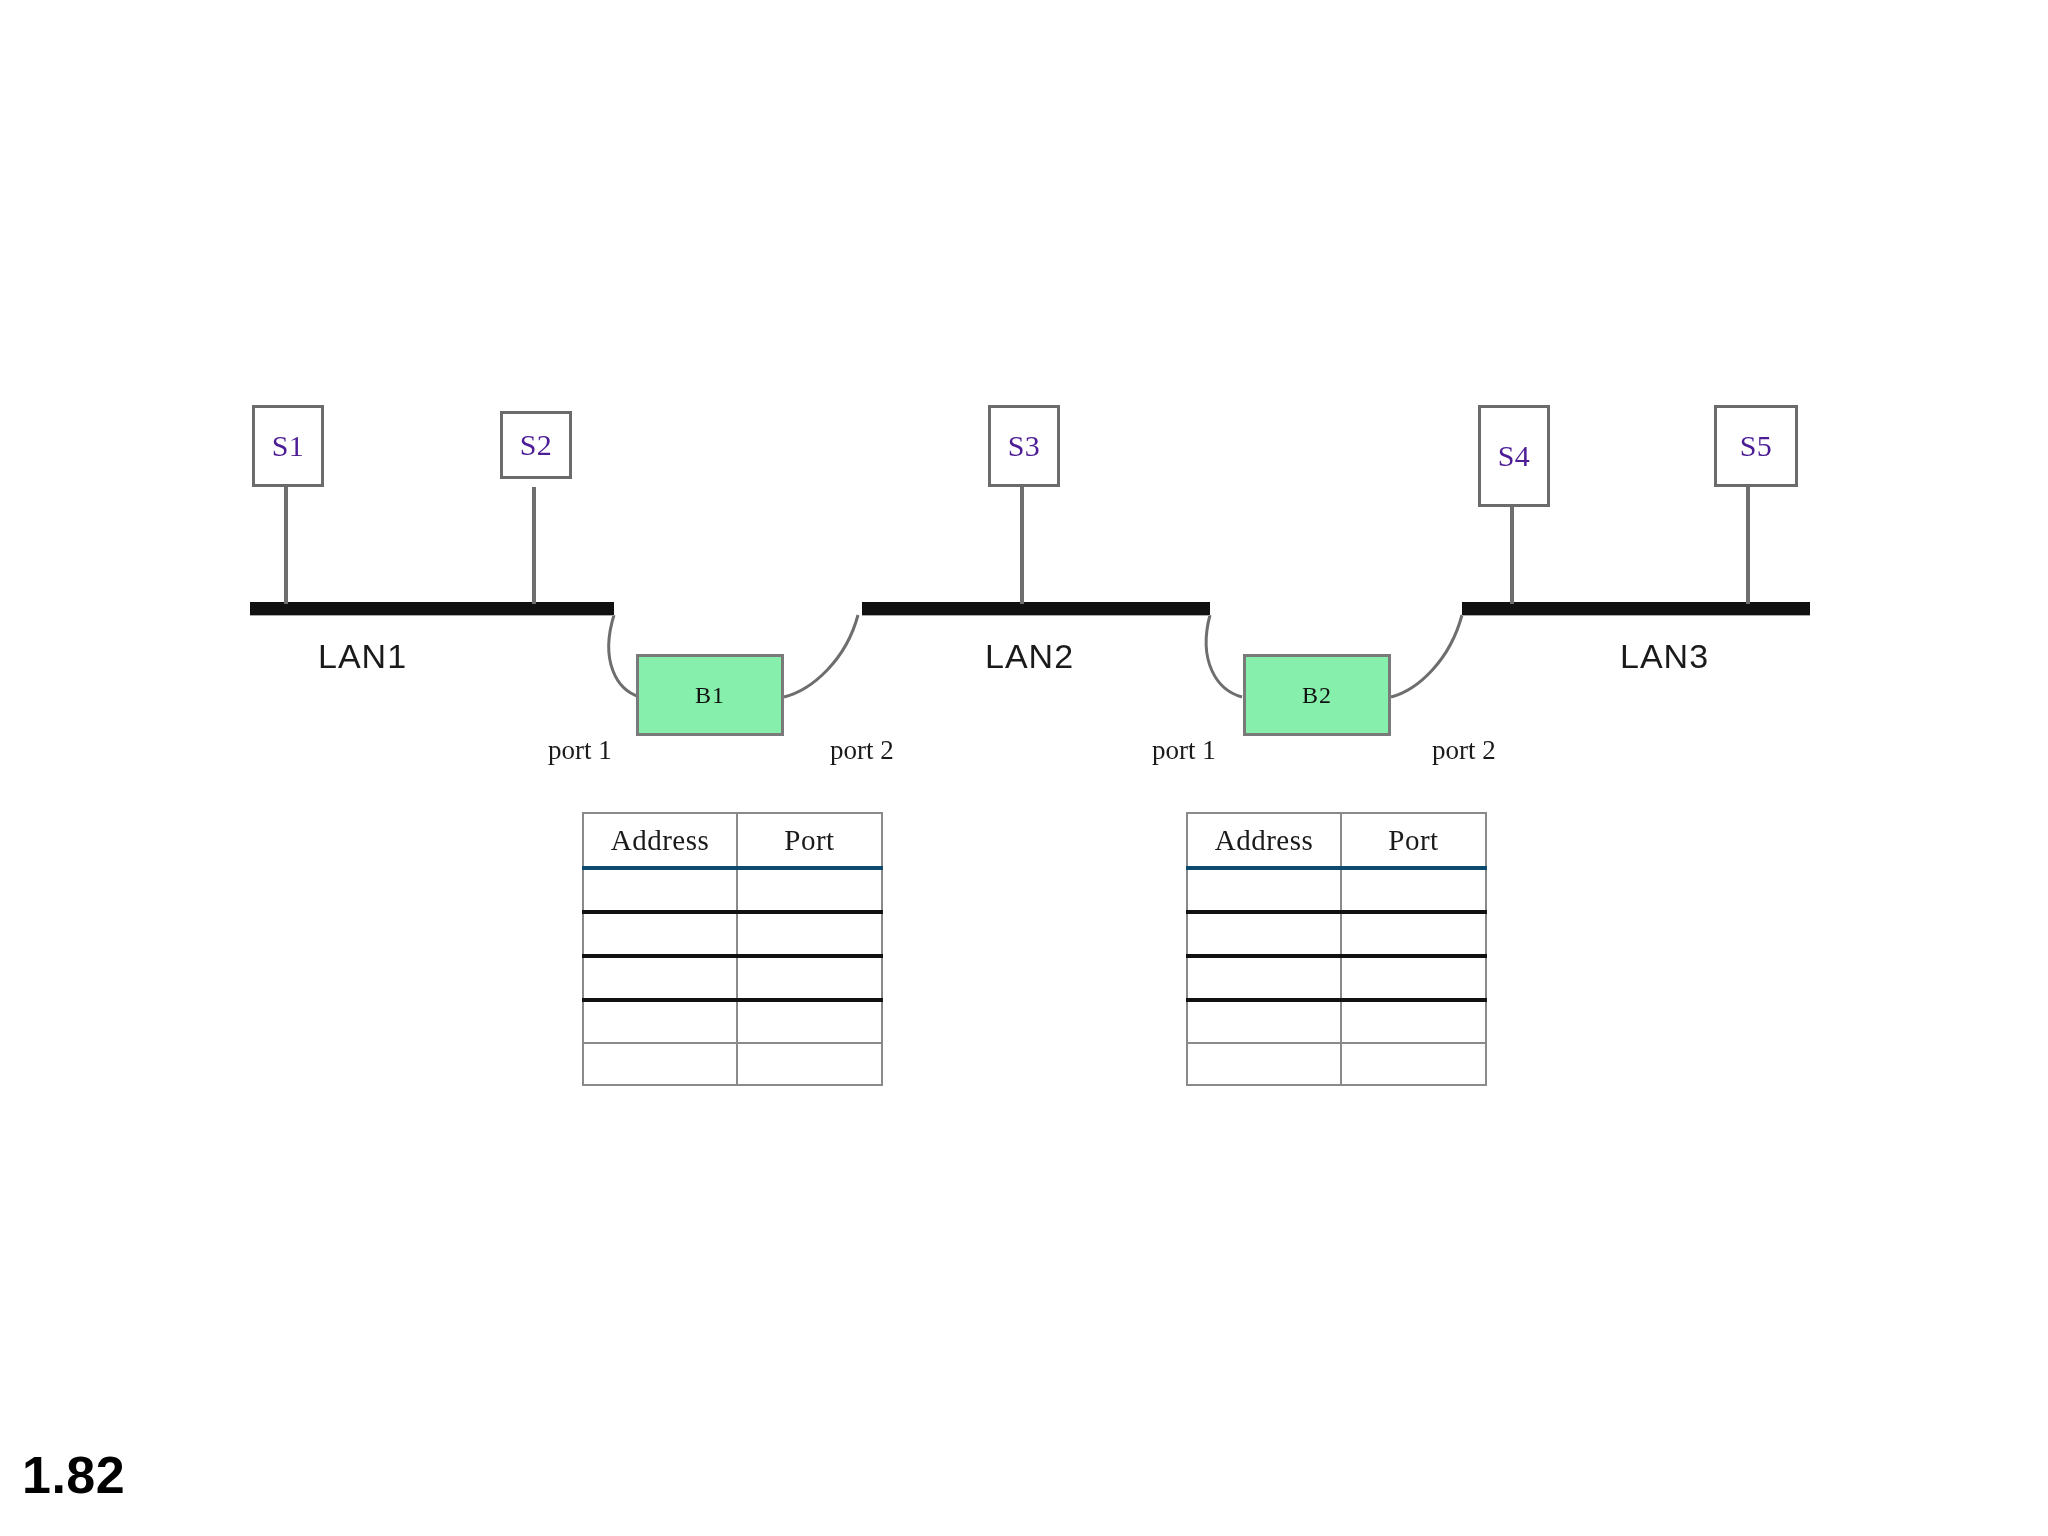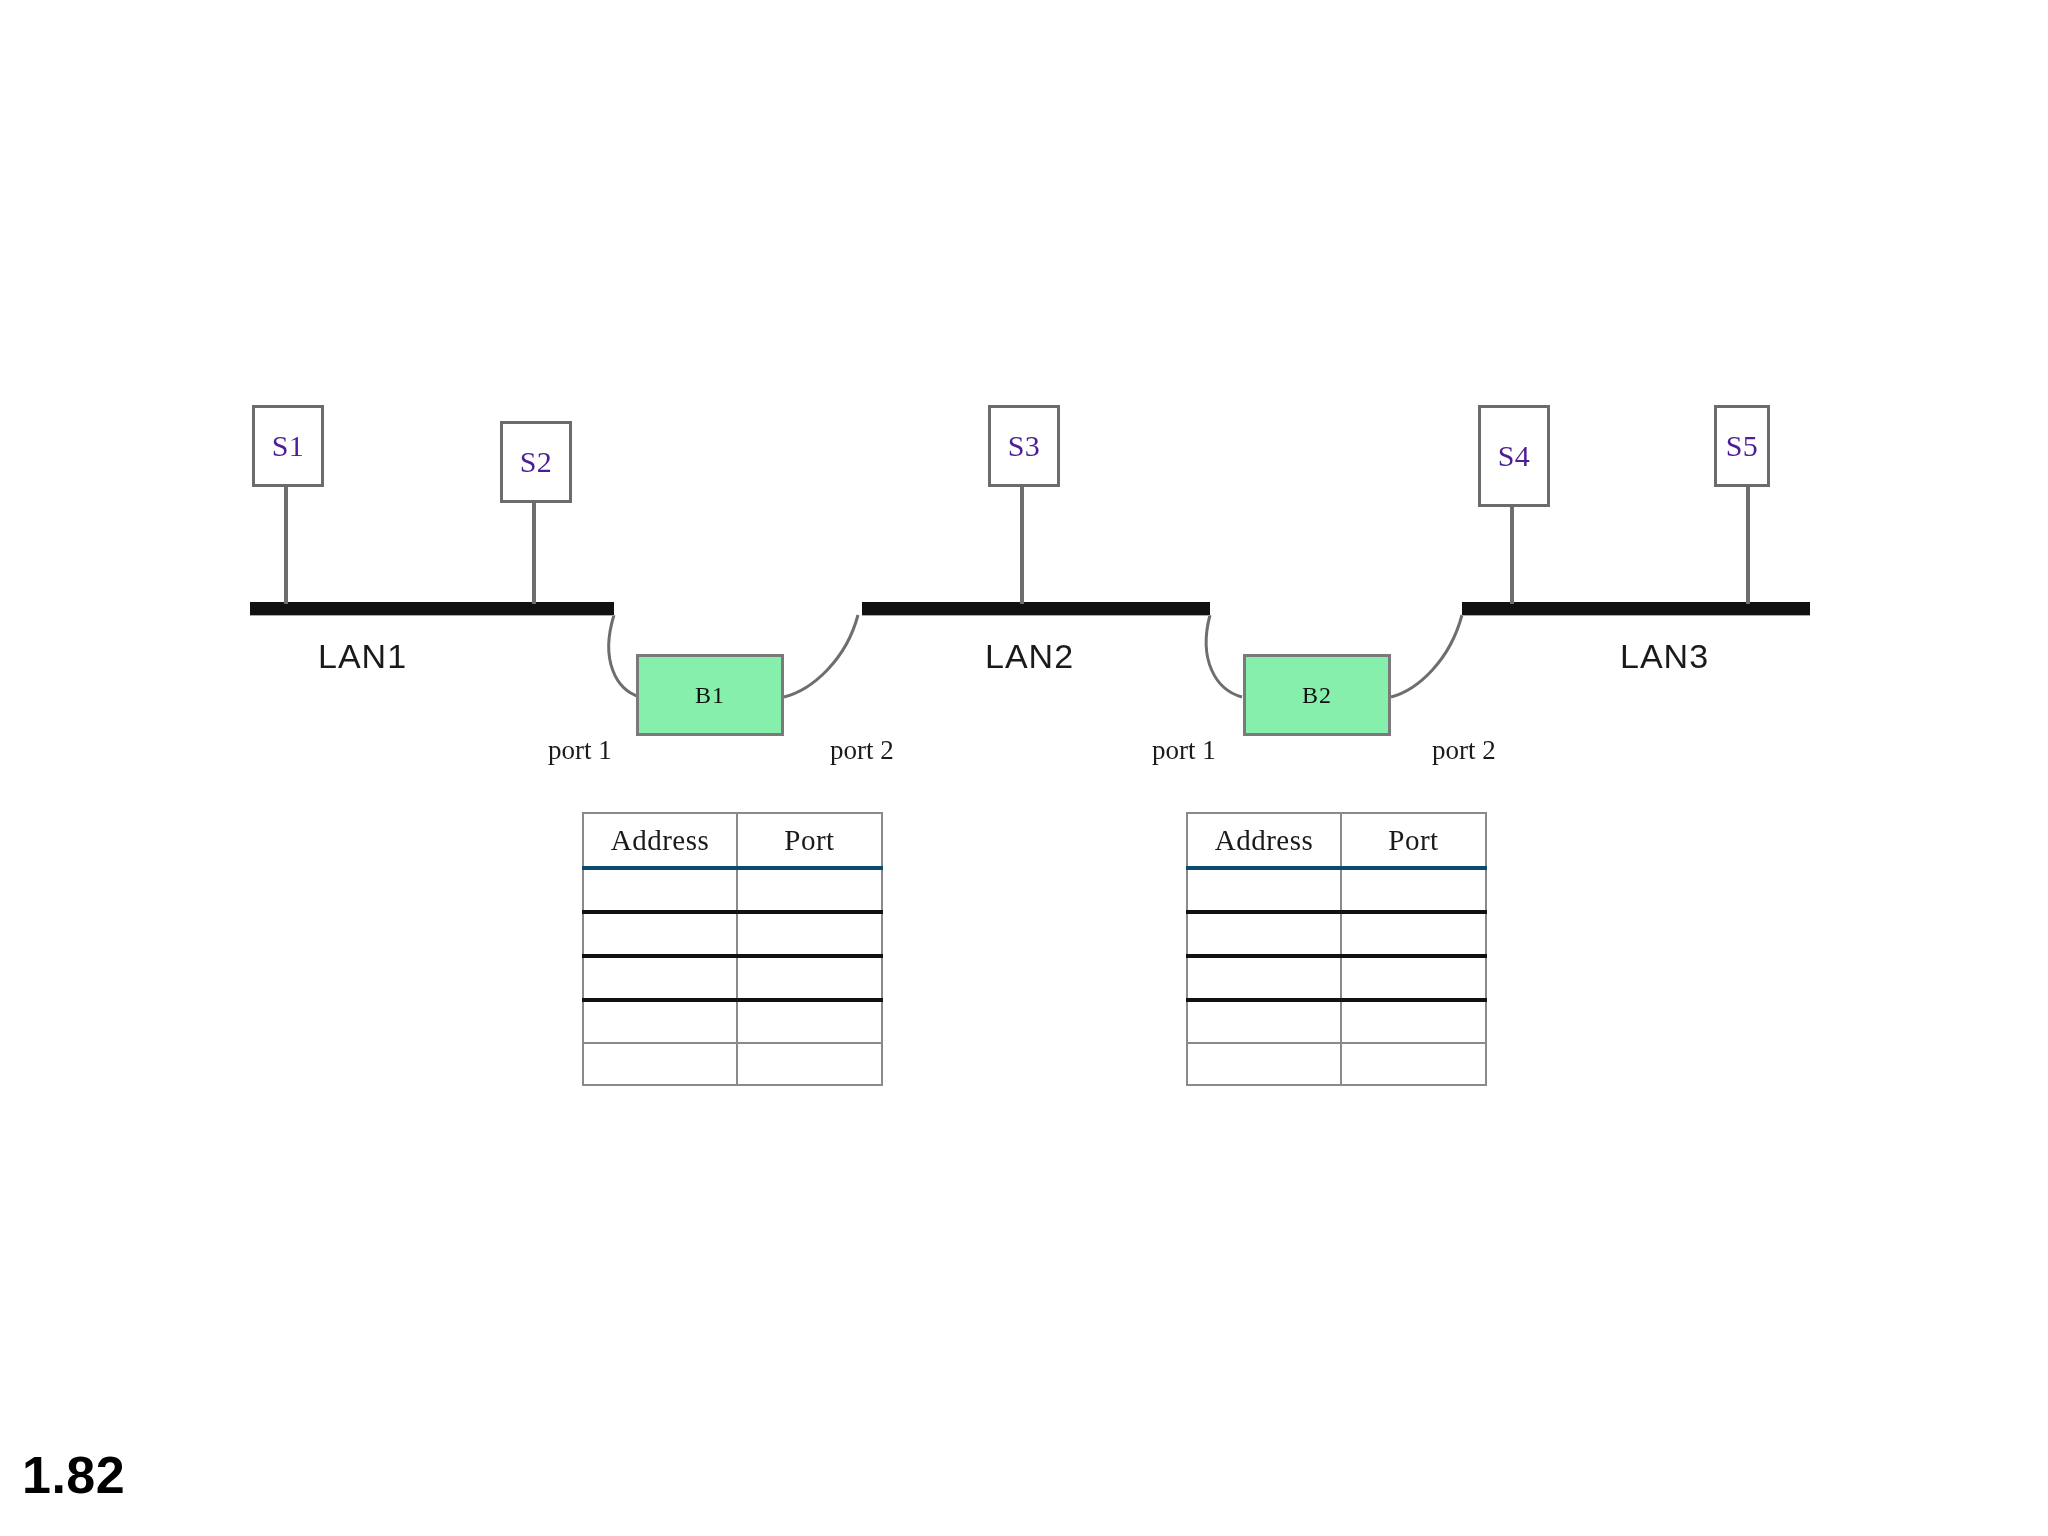--- a/index.html
+++ b/index.html
@@ -163,24 +163,24 @@
       <div class="bus" style="left: 862px; top: 602px; width: 348px;"></div>
       <div class="lan-label" style="left: 985px; top: 637px;">LAN2</div>
       <div class="bus" style="left: 1462px; top: 602px; width: 348px;"></div>
       <div class="lan-label" style="left: 1620px; top: 637px;">LAN3</div>
       <div class="riser" style="left: 284px; top: 487px; height: 117px;"></div>
       <div class="riser" style="left: 532px; top: 487px; height: 117px;"></div>
       <div class="riser" style="left: 1020px; top: 487px; height: 117px;"></div>
       <div class="riser" style="left: 1510px; top: 487px; height: 117px;"></div>
       <div class="riser" style="left: 1746px; top: 487px; height: 117px;"></div>
       <div class="station" style="left: 252px; top: 405px; width: 72px; height: 82px;">S1</div>
-      <div class="station" style="left: 500px; top: 421px; width: 72px; height: 82px;">S2</div>
+      <div class="station" style="left: 500px; top: 411px; width: 72px; height: 68px;">S2</div>
       <div class="station" style="left: 988px; top: 405px; width: 72px; height: 82px;">S3</div>
       <div class="station" style="left: 1478px; top: 405px; width: 72px; height: 102px;">S4</div>
-      <div class="station" style="left: 1714px; top: 405px; width: 56px; height: 82px;">S5</div>
+      <div class="station" style="left: 1714px; top: 405px; width: 84px; height: 82px;">S5</div>
       <div class="bridge" style="left: 636px; top: 654px; width: 148px; height: 82px;">B1</div>
       <div class="port-label" style="left: 548px; top: 735px;">port 1</div>
       <div class="port-label" style="left: 830px; top: 735px;">port 2</div>
       <div class="bridge" style="left: 1243px; top: 654px; width: 148px; height: 82px;">B2</div>
       <div class="port-label" style="left: 1152px; top: 735px;">port 1</div>
       <div class="port-label" style="left: 1432px; top: 735px;">port 2</div>
       <table class="ftable" style="left: 582px; top: 812px;">
         <thead>
           <tr>
             <th class="col-address">Address</th>

